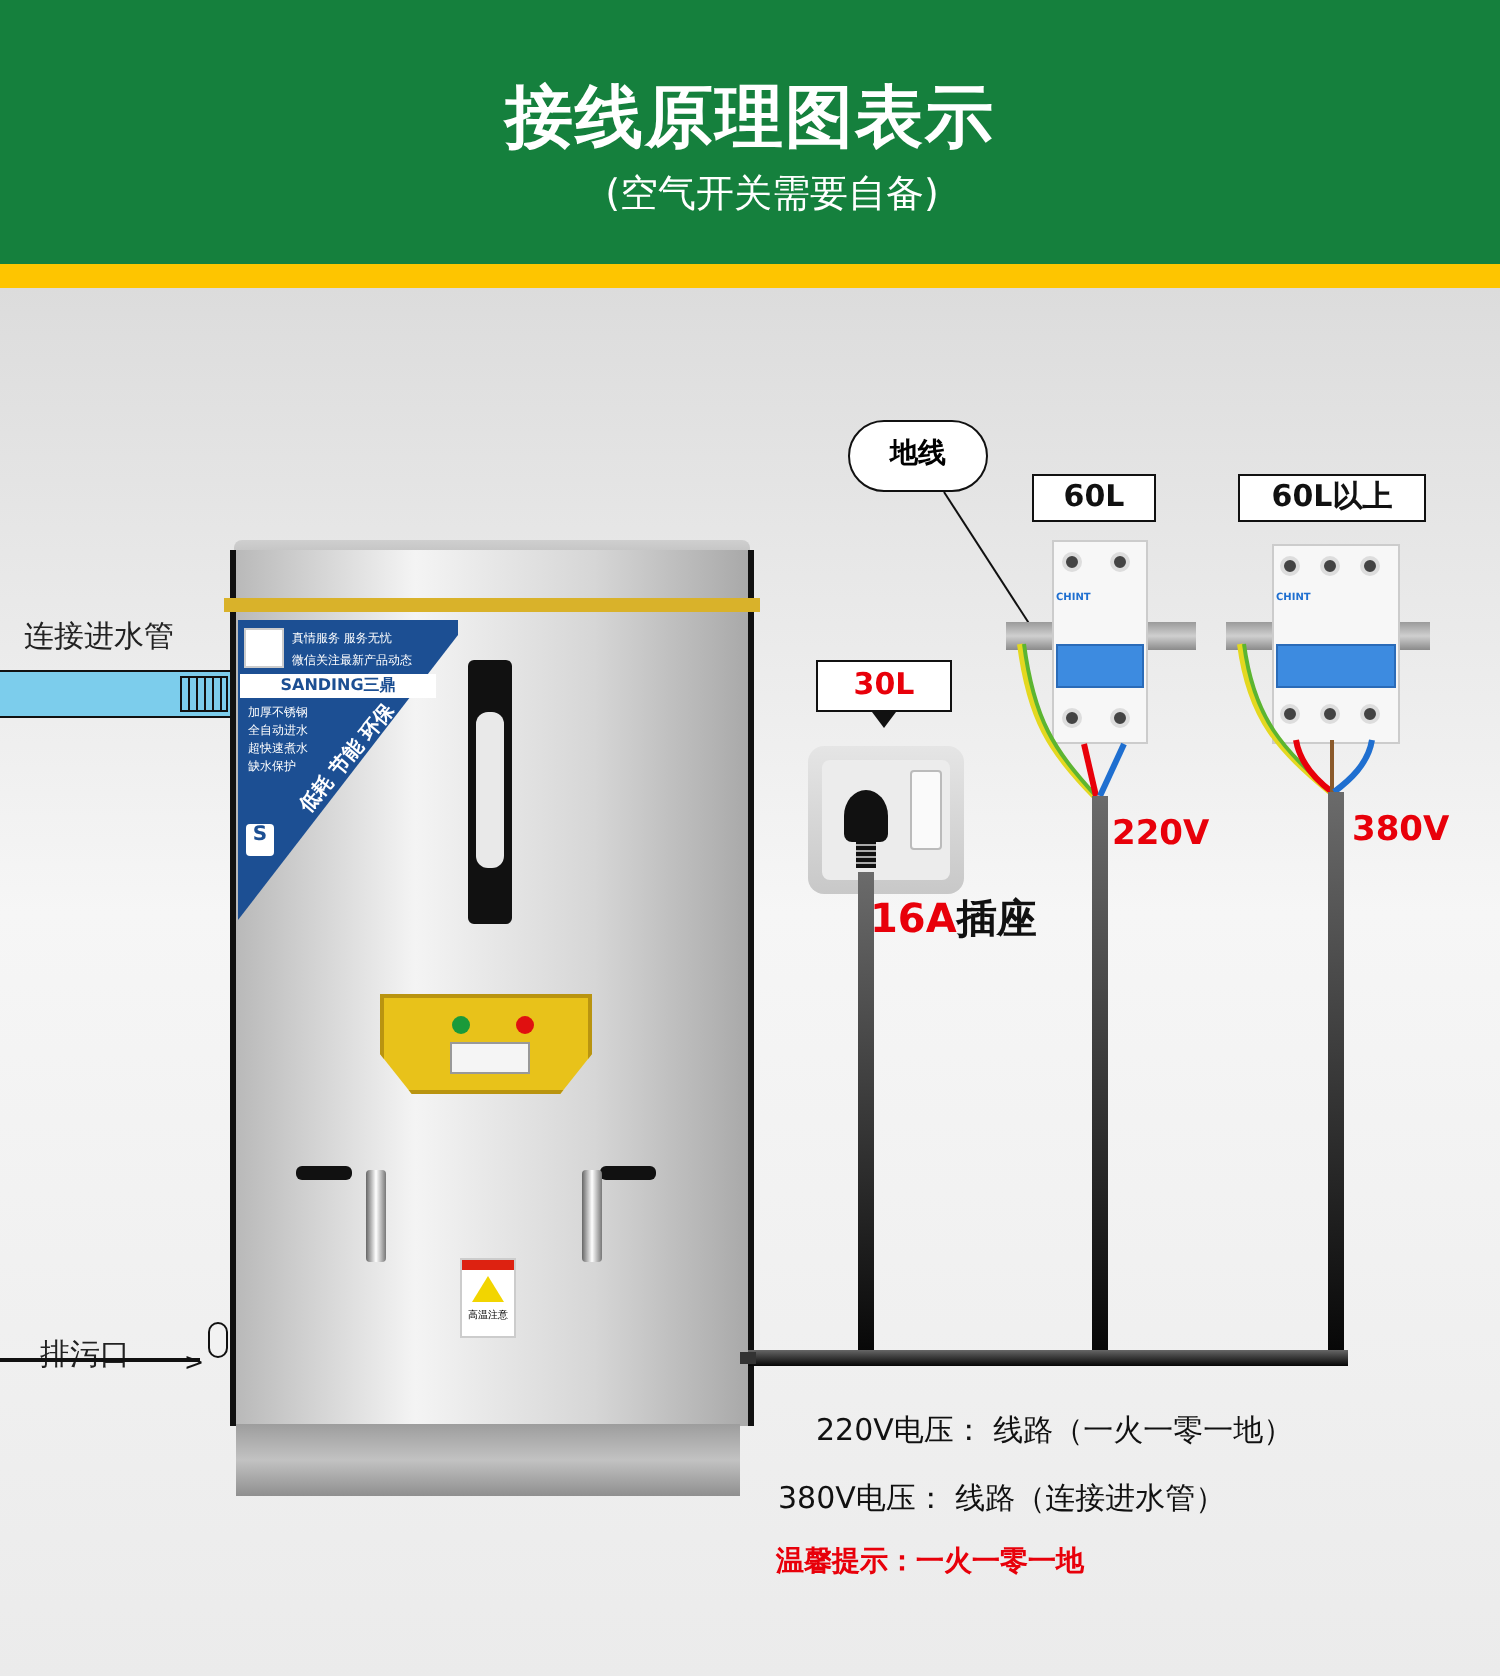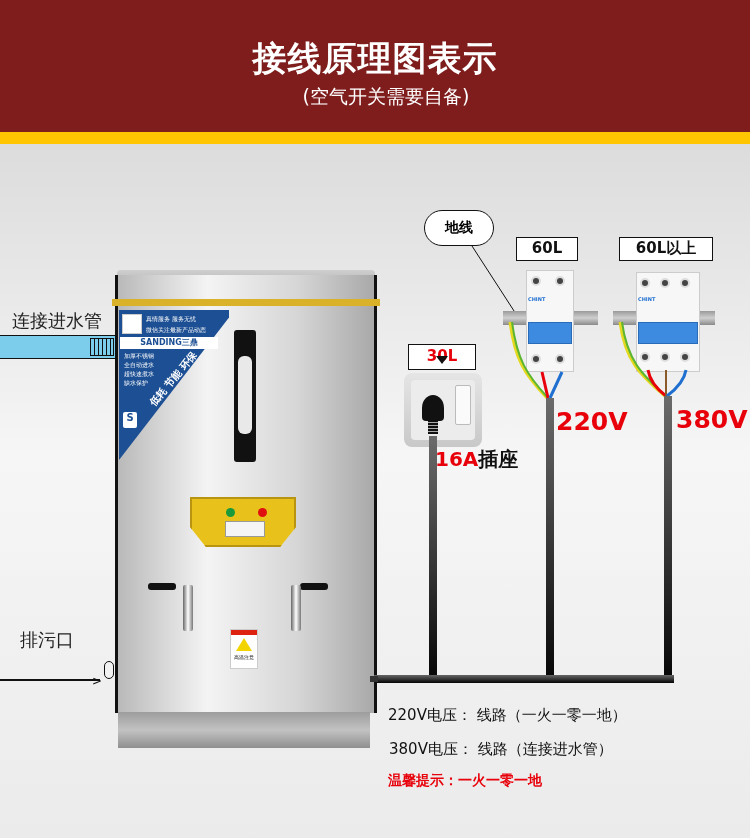--- a/index.html
+++ b/index.html
@@ -1,32 +1,32 @@
 <!DOCTYPE html>
 <html><head>
 <meta charset="utf-8">
 <style>
   * { box-sizing: border-box; margin: 0; padding: 0; }
   body { width: 750px; height: 838px; position: relative; overflow: hidden;
          font-family: "DejaVu Sans", sans-serif; background: #f2f2f2; }
-  .header { position: absolute; left: 0; top: 0; width: 750px; height: 132px; background: #7f1d1d; }
+  .header { position: absolute; left: 0; top: 0; width: 750px; height: 132px; background: #15803d; }
   .title { position: absolute; top: 36px; width: 100%; text-align: center; color: #fff;
            font-size: 34px; font-weight: bold; letter-spacing: 1px; }
   .subtitle { position: absolute; top: 84px; width: 100%; text-align: center; color: #fff; font-size: 19px; padding-left: 22px; }
   .yellow-band { position: absolute; left: 0; top: 132px; width: 750px; height: 12px; background: #fec500; }
   .stage { position: absolute; left: 0; top: 144px; width: 750px; height: 694px;
            background: linear-gradient(180deg, #dcdcdc 0%, #f6f6f6 45%, #ebebeb 100%); }
   .abs { position: absolute; }
-  .label-dark { color: #222; font-size: 18px; }
+  .label-dark { color: #222; font-size: 15px; }
   .boxlabel { position: absolute; border: 1.5px solid #111; background: #fff; font-size: 15px; font-weight: bold;
               text-align: center; color: #111; }
   .cloud { position: absolute; left: 424px; top: 210px; width: 70px; height: 36px; background: #fff;
            border: 1.5px solid #111; border-radius: 20px; text-align: center; line-height: 33px;
            font-size: 14px; font-weight: bold; }
-  .volt { position: absolute; color: #e8000a; font-size: 25px; font-weight: bold; }
+  .volt { position: absolute; color: #e8000a; font-size: 17px; font-weight: bold; }
   .cable { position: absolute; width: 8px; background: linear-gradient(180deg, #6b6b6b, #050505); }
   .bus { position: absolute; left: 374px; top: 675px; width: 300px; height: 8px; background: linear-gradient(180deg,#666,#050505); }
   .note { position: absolute; font-size: 15px; color: #111; }
   .note-red { position: absolute; font-size: 14px; color: #e8000a; font-weight: bold; }
   
   .boiler { position: absolute; left: 115px; top: 275px; width: 262px; height: 438px;
             background: linear-gradient(90deg,#b9b9b9 0%,#f4f4f4 35%,#d6d6d6 70%,#a9a9a9 100%);
             border-left: 3px solid #111; border-right: 3px solid #111; }
   .boiler-top { position: absolute; left: 117px; top: 270px; width: 258px; height: 30px;
                 background: linear-gradient(180deg,#cfcfcf,#9a9a9a); border-radius: 4px 4px 0 0; }
@@ -66,21 +66,21 @@
   <div class="subtitle">(空气开关需要自备)</div>
 </div>
 <div class="yellow-band"></div>
 
 <div class="stage"></div>
 
 <div class="abs label-dark" style="left:12px;top:309px;">连接进水管</div>
 <div class="pipe-in"></div>
 <div class="abs" style="left:90px;top:338px;width:24px;height:18px;border:1.5px solid #111;background:repeating-linear-gradient(90deg,#7ccdec 0 3px,#111 3px 4px);"></div>
 
-<div class="abs label-dark" style="left:20px;top:628px;">排污口</div>
+<div class="abs label-dark" style="left:20px;top:668px;">排污口</div>
 <div class="abs" style="left:0;top:679px;width:100px;height:1.5px;background:#111;"></div>
 <div class="abs" style="left:92px;top:674px;font-size:12px;color:#111;">&gt;</div>
 <div class="abs" style="left:104px;top:661px;width:10px;height:18px;border:1.5px solid #111;border-radius:5px;background:#f2f2f2;"></div>
 
 <div class="boiler-top"></div>
 <div class="boiler"></div>
 <div class="boiler-rim"></div>
 <div class="sticker"></div>
 <div class="abs" style="left:122px;top:314px;width:20px;height:20px;background:#fff;border:1px solid #ccc;"></div>
 <div class="sticker-text" style="left:146px;top:315px;">真情服务 服务无忧</div>
@@ -113,21 +113,21 @@
 </div>
 <div class="boiler-base"></div>
 
 <div class="cloud">地线</div>
 <svg class="abs" style="left:470px;top:244px;" width="50" height="72">
   <line x1="2" y1="2" x2="46" y2="70" stroke="#111" stroke-width="1"></line>
 </svg>
 
 <div class="boxlabel" style="left:516px;top:237px;width:62px;height:24px;line-height:21px;">60L</div>
 <div class="boxlabel" style="left:619px;top:237px;width:94px;height:24px;line-height:21px;">60L以上</div>
-<div class="boxlabel" style="left:408px;top:344px;width:68px;height:26px;line-height:23px;color:#e8000a;">30L</div>
+<div class="boxlabel" style="left:408px;top:330px;width:68px;height:26px;line-height:23px;color:#e8000a;">30L</div>
 <div class="abs" style="left:436px;top:356px;width:0;height:0;border-left:6px solid transparent;border-right:6px solid transparent;border-top:8px solid #111;"></div>
 
 <div class="rail" style="left:503px;top:311px;width:95px;"></div>
 <div class="rail" style="left:613px;top:311px;width:102px;"></div>
 
 <div class="breaker" style="left:526px;top:270px;width:48px;height:102px;"></div>
 <div class="screw" style="left:531px;top:276px;"></div>
 <div class="screw" style="left:555px;top:276px;"></div>
 <div class="abs" style="left:528px;top:296px;font-size:5px;color:#1f6fd0;font-weight:bold;">CHINT</div>
 <div class="lever" style="left:528px;top:322px;width:44px;height:22px;"></div>
@@ -168,15 +168,15 @@
 
 <div class="volt" style="left:556px;top:407px;">220V</div>
 <div class="volt" style="left:676px;top:405px;">380V</div>
 
 <div class="cable" style="left:429px;top:436px;height:246px;"></div>
 <div class="cable" style="left:546px;top:398px;height:284px;"></div>
 <div class="cable" style="left:664px;top:396px;height:286px;"></div>
 <div class="bus"></div>
 <div class="abs" style="left:370px;top:676px;width:8px;height:6px;background:#333;"></div>
 
-<div class="note" style="left:388px;top:706px;text-align:right;">220V电压：  线路（一火一零一地）</div>
+<div class="note" style="left:408px;top:706px;text-align:right;">220V电压：  线路（一火一零一地）</div>
 <div class="note" style="left:389px;top:740px;">380V电压：  线路（连接进水管）</div>
 <div class="note-red" style="left:388px;top:772px;">温馨提示：一火一零一地</div>
 
 </body></html>

